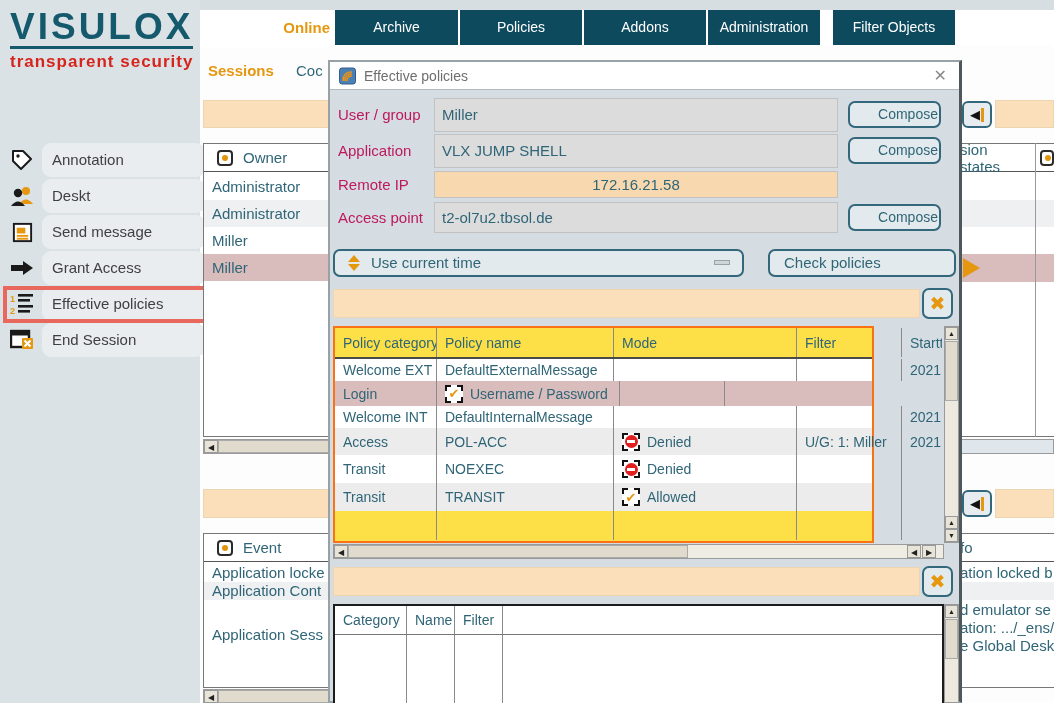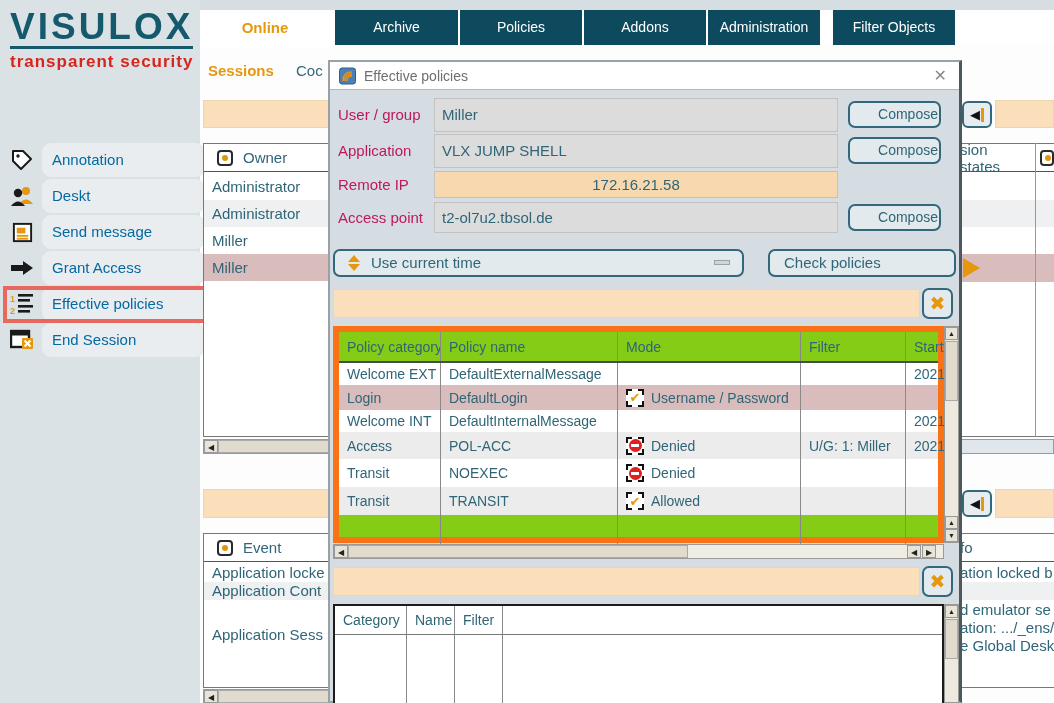--- a/index.html
+++ b/index.html
@@ -7,30 +7,30 @@
   .screen { position:relative; width:1054px; height:703px; background:#ffffff; overflow:hidden; }
 
   
   .sidebar { position:absolute; left:0; top:0; width:200px; height:703px; background:#dbe2e6; z-index:2; }
   .logo-main { position:absolute; left:10px; top:8px; font-size:37px; font-weight:bold; letter-spacing:3px;
                color:#15596d; border-bottom:3px solid #15596d; padding-bottom:1px; line-height:1.0; }
   .logo-tag { position:absolute; left:10px; top:52px; font-size:17px; font-weight:bold; letter-spacing:1px; color:#d5251d; }
   .menu-item { position:absolute; left:0; width:204px; height:34px; }
   .menu-pill { position:absolute; left:42px; top:0; width:163px; height:34px; background:#e9edf0; border-radius:9px; }
   .menu-ico { position:absolute; left:8px; top:4px; width:28px; height:26px; display:flex; align-items:center; justify-content:center; }
-  .menu-label { position:absolute; left:52px; top:0; line-height:34px; font-size:15px; color:#0369a1; }
+  .menu-label { position:absolute; left:52px; top:0; line-height:34px; font-size:15px; color:#404040; }
   .hl-box { position:absolute; left:3px; top:286px; width:271px; height:37px; border:4px solid #e8685e; z-index:5; }
 
   
   .top-strip { position:absolute; left:200px; top:0; width:854px; height:10px; background:#d7dee2; z-index:1; }
   .content-bg { position:absolute; left:200px; top:45px; width:854px; height:658px; background:#fdfdfd; z-index:1; }
   .tab { position:absolute; top:10px; height:35px; background:#0d4a5e; color:#fff; font-size:14px;
          text-align:center; line-height:35px; border-left:1px solid #fff; z-index:2; }
   .tab-active { position:absolute; left:200px; top:10px; width:130px; height:38px; background:#ffffff;
-                color:#e5970f; font-weight:bold; font-size:15px; text-align:center; line-height:36px; z-index:2; }
+                color:#e5970f; font-weight:bold; font-size:15px; text-align:right; line-height:36px; z-index:2; }
   .subtab { position:absolute; top:62px; font-size:15px; z-index:2; }
 
   
   .peach-bar { position:absolute; background:#fbdfba; border:1px solid #ecd6b2; z-index:2; }
   .bg-table { position:absolute; background:#fff; border:1px solid #777; border-right:none; z-index:2; }
   .bg-header { position:absolute; left:0; top:0; right:0; height:28px; border-bottom:1px solid #555; background:#fff;
                display:flex; align-items:center; }
   .radio-ico { display:inline-block; width:16px; height:16px; border:2px solid #2a2a2a; border-radius:4px;
                background:#fff; position:relative; }
   .radio-ico i { position:absolute; left:3px; top:3px; width:6px; height:6px; border-radius:50%; background:#e0960f; }
@@ -70,21 +70,21 @@
 
   .time-btn { left:3px; top:187px; width:411px; height:28px; text-align:right; }
   .time-label { position:absolute; left:36px; top:0; line-height:24px; font-size:15px; color:#2f6577; }
   .ud-ico { position:absolute; left:13px; top:4px; width:12px; height:16px; }
   .ud-ico b { position:absolute; left:0; width:0; height:0; border-left:6px solid transparent; border-right:6px solid transparent; }
   .ud-ico .up { top:0; border-bottom:7px solid #e5970f; }
   .ud-ico .dn { bottom:0; border-top:7px solid #e5970f; }
   .time-dash { position:absolute; right:12px; top:9px; width:16px; height:5px; background:#cfd5d8; border:1px solid #9aa4a8; }
   .check-btn { left:438px; top:187px; width:188px; height:28px; text-align:left; padding-left:14px; line-height:24px; font-size:15px; }
 
-  .ptable { position:absolute; left:3px; top:264px; width:611px; height:217px; background:#84cc16; border:6px solid #f97316; }
+  .ptable { position:absolute; left:3px; top:264px; width:541px; height:217px; background:#fde047; border:2px solid #f97316; }
   .phead, .prow, .pfill { display:flex; width:100%; }
   .phead { height:31px; border-bottom:2px solid #4a4a4a; }
   .pc { flex:none; padding-left:8px; overflow:hidden; white-space:nowrap; color:#2f6577; font-size:14px;
         display:flex; align-items:center; gap:7px; border-right:1px solid #8a8a8a; }
   .c1 { width:102px; } .c2 { width:177px; } .c3 { width:183px; } .c4 { width:105px; } .c5 { width:40px; border-right:none; }
   .mode-ico { flex:none; width:18px; height:18px; border:2px dashed #111; background:#fff;
               display:flex; align-items:center; justify-content:center; }
   .mode-ico .chk { color:#e5970f; font-size:13px; font-weight:bold; line-height:1; }
   .deny { width:13px; height:13px; border-radius:50%; background:#e02020; position:relative; }
   .deny i { position:absolute; left:2.5px; top:5px; width:8px; height:3px; background:#fff; }
@@ -321,21 +321,20 @@
       </div>
       <div class="prow" style="height:22px;background:#fff">
         <div class="pc c1">Welcome EXT</div>
         <div class="pc c2">DefaultExternalMessage</div>
         <div class="pc c3"></div>
         <div class="pc c4"></div>
         <div class="pc c5">2021</div>
       </div>
       <div class="prow" style="height:25px;background:#d9bcbc">
         <div class="pc c1">Login</div>
-        <div class="pc c2">DefaultLogin</div>
         <div class="pc c3">
           <span class="mode-ico">
               <span class="chk">✔</span>
             </span>
           <span>Username / Password</span>
         </div>
         <div class="pc c4"></div>
         <div class="pc c5"></div>
       </div>
       <div class="prow" style="height:22px;background:#fff">

